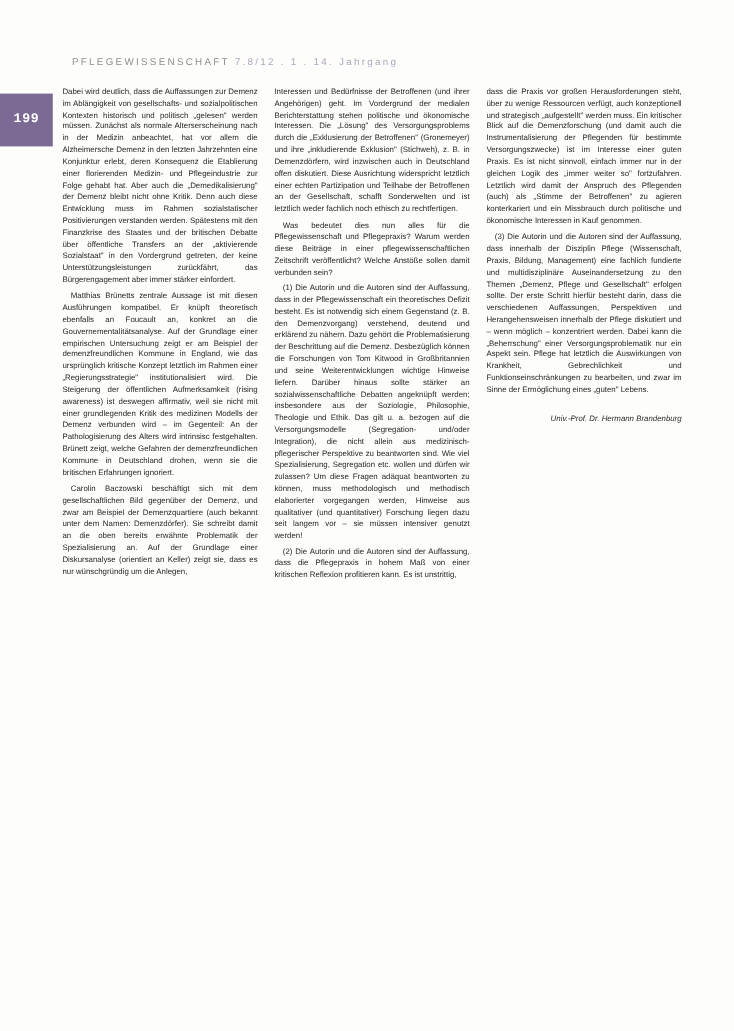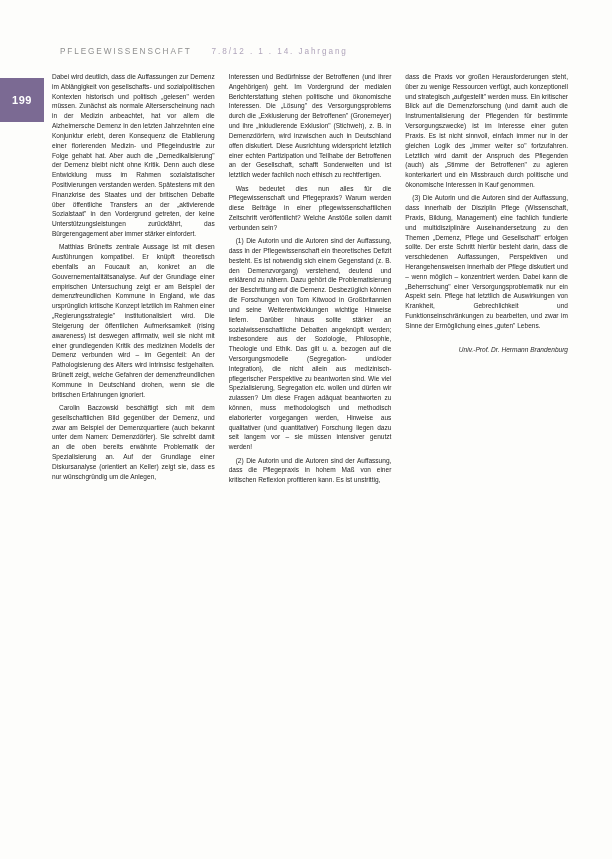--- a/index.html
+++ b/index.html
@@ -34,38 +34,38 @@
     color: #8e8e8e;
     white-space: nowrap;
   }
   .running-head .rh-title {
     color: #8e8e8e;
     letter-spacing: 1.9px;
   }
   .running-head .rh-meta {
     color: #b0a5bb;
     letter-spacing: 1.9px;
-    margin-left: 16px;
   }
 
   
   .page-tab {
     position: absolute;
     left: 0;
     top: 78px;
     width: 44px;
     height: 44px;
     background: #7b6a93;
     color: #ffffff;
     display: flex;
     align-items: center;
     justify-content: center;
     font-size: 11px;
     font-weight: bold;
     letter-spacing: 0.5px;
+    font-family: Liberation Mono, monospace;
   }
 
   
   .columns {
     position: absolute;
     top: 72px;
     left: 52px;
     width: 516px;
     bottom: 24px;
     display: flex;

